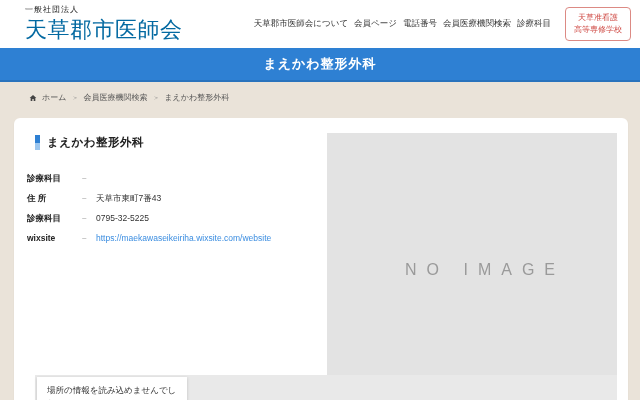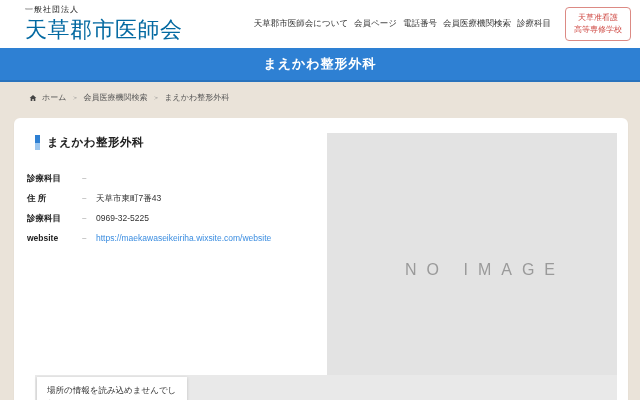--- a/index.html
+++ b/index.html
@@ -119,24 +119,24 @@
           <div class="detail-dash">−</div>
         </div>
         <div class="detail-row">
           <div class="detail-label">住 所</div>
           <div class="detail-dash">−</div>
           <div class="detail-value">天草市東町7番43</div>
         </div>
         <div class="detail-row">
           <div class="detail-label">診療科目</div>
           <div class="detail-dash">−</div>
-          <div class="detail-value">0969-32-5225</div>
+          <div class="detail-value">0795-32-5225</div>
         </div>
         <div class="detail-row">
-          <div class="detail-label">website</div>
+          <div class="detail-label">wixsite</div>
           <div class="detail-dash">−</div>
           <a class="detail-value">https://maekawaseikeiriha.wixsite.com/website</a>
         </div>
       </div>
 
     <div class="image-placeholder">
       <span>NO IMAGE</span>
     </div>
 
     <div class="map-area">

